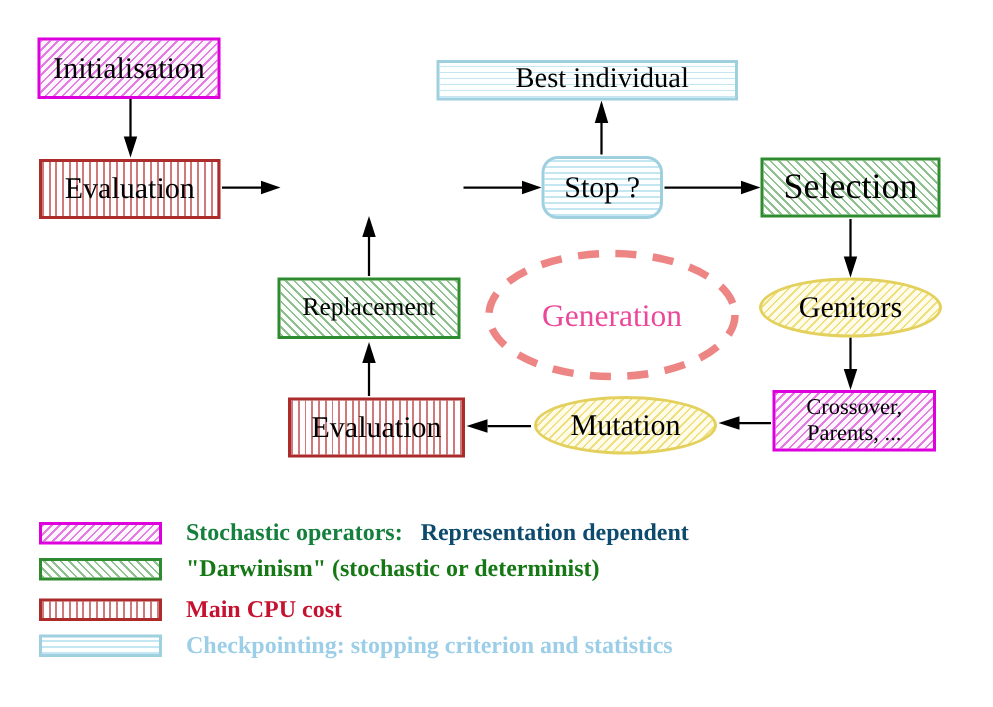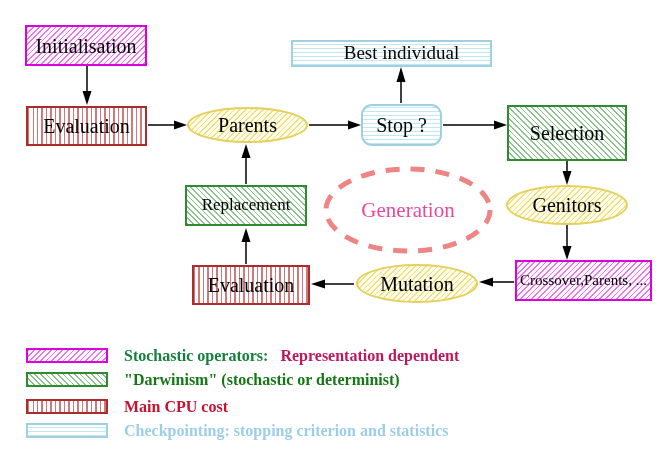--- a/index.html
+++ b/index.html
@@ -102,41 +102,38 @@
   </svg>
 
   <div class="node hatch-magenta" style="left:25px;top:25px;width:122px;height:41px;font-size:20px;">
     <span>Initialisation</span>
   </div>
 
   <div class="node stripes-red" style="left:26px;top:106px;width:121px;height:40px;font-size:20px;">
     <span>Evaluation</span>
   </div>
 
-  <div class="node hatch-yellow" style="left:187px;top:107px;width:121px;height:36px;font-size:20px;">
-    <span>Parents</span>
-  </div>
 
   <div class="node stripes-cyan" style="left:291px;top:40px;width:201px;height:27px;font-size:19px;padding-left:20px;">
     <span>Best individual</span>
   </div>
 
   <div class="node stripes-cyan" style="left:361px;top:104px;width:81px;height:42px;font-size:20px;border-radius:11px;">
     <span>Stop ?</span>
   </div>
 
-  <div class="node hatch-green" style="left:507px;top:105px;width:120px;height:56px;font-size:20px;">
+  <div class="node hatch-green" style="left:507px;top:105px;width:120px;height:40px;font-size:24px;">
     <span>Selection</span>
   </div>
 
   <div class="node hatch-yellow" style="left:506px;top:185px;width:122px;height:40px;font-size:20px;">
     <span>Genitors</span>
   </div>
 
-  <div class="node hatch-magenta" style="left:515px;top:260px;width:137px;height:41px;font-size:15px;flex-direction:row;">
+  <div class="node hatch-magenta" style="left:515px;top:260px;width:109px;height:41px;font-size:15px;flex-direction:column;">
     <span>Crossover,</span>
     <span>Parents, ...</span>
   </div>
 
   <div class="node hatch-yellow" style="left:356px;top:264px;width:122px;height:39px;font-size:20px;">
     <span>Mutation</span>
   </div>
 
   <div class="node stripes-red" style="left:192px;top:265px;width:118px;height:40px;font-size:20px;">
     <span>Evaluation</span>
@@ -147,21 +144,21 @@
   </div>
 
   <div class="generation-label">
     <span>Generation</span>
   </div>
 
   <div>
     <div class="legend-swatch hatch-magenta" style="left:26px;top:348px;"></div>
     <div class="legend-label" style="top:347px;">
       <span style="color:#15803d;">Stochastic operators:</span>
-      <span style="color:#be185d;margin-left:8px;">Representation dependent</span>
+      <span style="color:#0c4a6e;margin-left:8px;">Representation dependent</span>
     </div>
 
     <div class="legend-swatch hatch-green" style="left:26px;top:372px;"></div>
     <div class="legend-label" style="top:371px;color:#157815;">"Darwinism" (stochastic or determinist)</div>
 
     <div class="legend-swatch stripes-red" style="left:26px;top:399px;"></div>
     <div class="legend-label" style="top:398px;color:#C51230;text-align:right;">Main CPU cost</div>
 
     <div class="legend-swatch stripes-cyan" style="left:26px;top:423px;"></div>
     <div class="legend-label" style="top:422px;color:#9CCEE8;">Checkpointing: stopping criterion and statistics</div>

